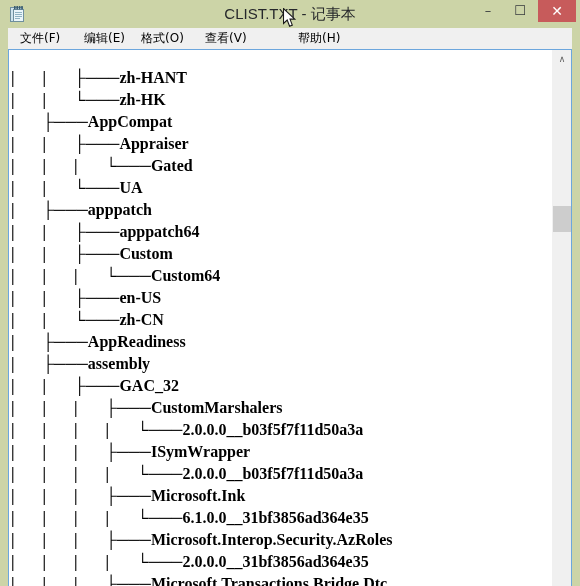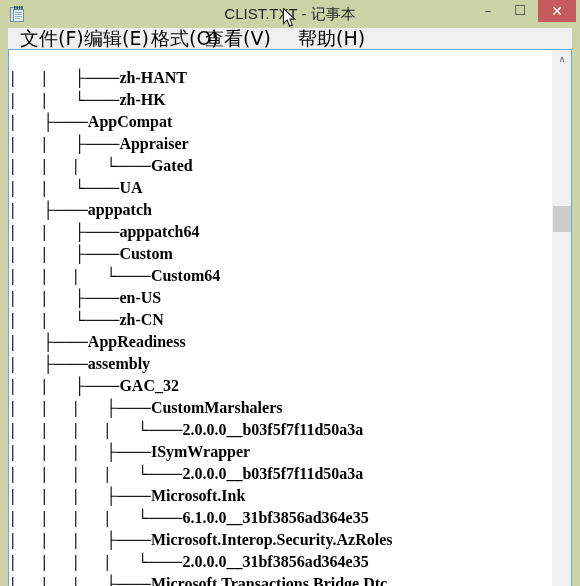--- a/index.html
+++ b/index.html
@@ -82,21 +82,21 @@
     left: 8px; top: 28px;
     width: 564px;
     height: 21px;
     background: #f0f0f0;
   }
   .menu-item {
     position: absolute;
     top: 0;
     height: 22px;
     line-height: 21px;
-    font-size: 19px;
+    font-size: 12px;
     color: #000000;
     white-space: nowrap;
     padding: 0 6px;
     font-family: "DejaVu Sans", "Liberation Sans", sans-serif;
     cursor: default;
   }
 
   
   #client {
     position: absolute;
@@ -213,21 +213,21 @@
       <span class="glyph">☐</span>
     </button>
     <button class="winbtn" id="btn-close" style="background: rgb(199, 91, 91);">
       <span class="glyph">✕</span>
     </button>
   </div>
 
   <div id="menubar">
       <div class="menu-item" style="left: 6px;">文件(F)</div>
       <div class="menu-item" style="left: 70px;">编辑(E)</div>
-      <div class="menu-item" style="left: 137px;">格式(O)</div>
+      <div class="menu-item" style="left: 127px;">格式(O)</div>
       <div class="menu-item" style="left: 191px;">查看(V)</div>
       <div class="menu-item" style="left: 284px;">帮助(H)</div>
     </div>
 
   <div id="client">
 
     <div id="textarea-view" style="background: rgb(255, 255, 255);">
       <div id="text-lines" style="color: rgb(0, 0, 0);"><div class="tline">|       |       ├───zh-HANT</div><div class="tline">|       |       └───zh-HK</div><div class="tline">|       ├───AppCompat</div><div class="tline">|       |       ├───Appraiser</div><div class="tline">|       |       |       └───Gated</div><div class="tline">|       |       └───UA</div><div class="tline">|       ├───apppatch</div><div class="tline">|       |       ├───apppatch64</div><div class="tline">|       |       ├───Custom</div><div class="tline">|       |       |       └───Custom64</div><div class="tline">|       |       ├───en-US</div><div class="tline">|       |       └───zh-CN</div><div class="tline">|       ├───AppReadiness</div><div class="tline">|       ├───assembly</div><div class="tline">|       |       ├───GAC_32</div><div class="tline">|       |       |       ├───CustomMarshalers</div><div class="tline">|       |       |       |       └───2.0.0.0__b03f5f7f11d50a3a</div><div class="tline">|       |       |       ├───ISymWrapper</div><div class="tline">|       |       |       |       └───2.0.0.0__b03f5f7f11d50a3a</div><div class="tline">|       |       |       ├───Microsoft.Ink</div><div class="tline">|       |       |       |       └───6.1.0.0__31bf3856ad364e35</div><div class="tline">|       |       |       ├───Microsoft.Interop.Security.AzRoles</div><div class="tline">|       |       |       |       └───2.0.0.0__31bf3856ad364e35</div><div class="tline">|       |       |       ├───Microsoft.Transactions.Bridge.Dtc</div></div>
     </div>
 

